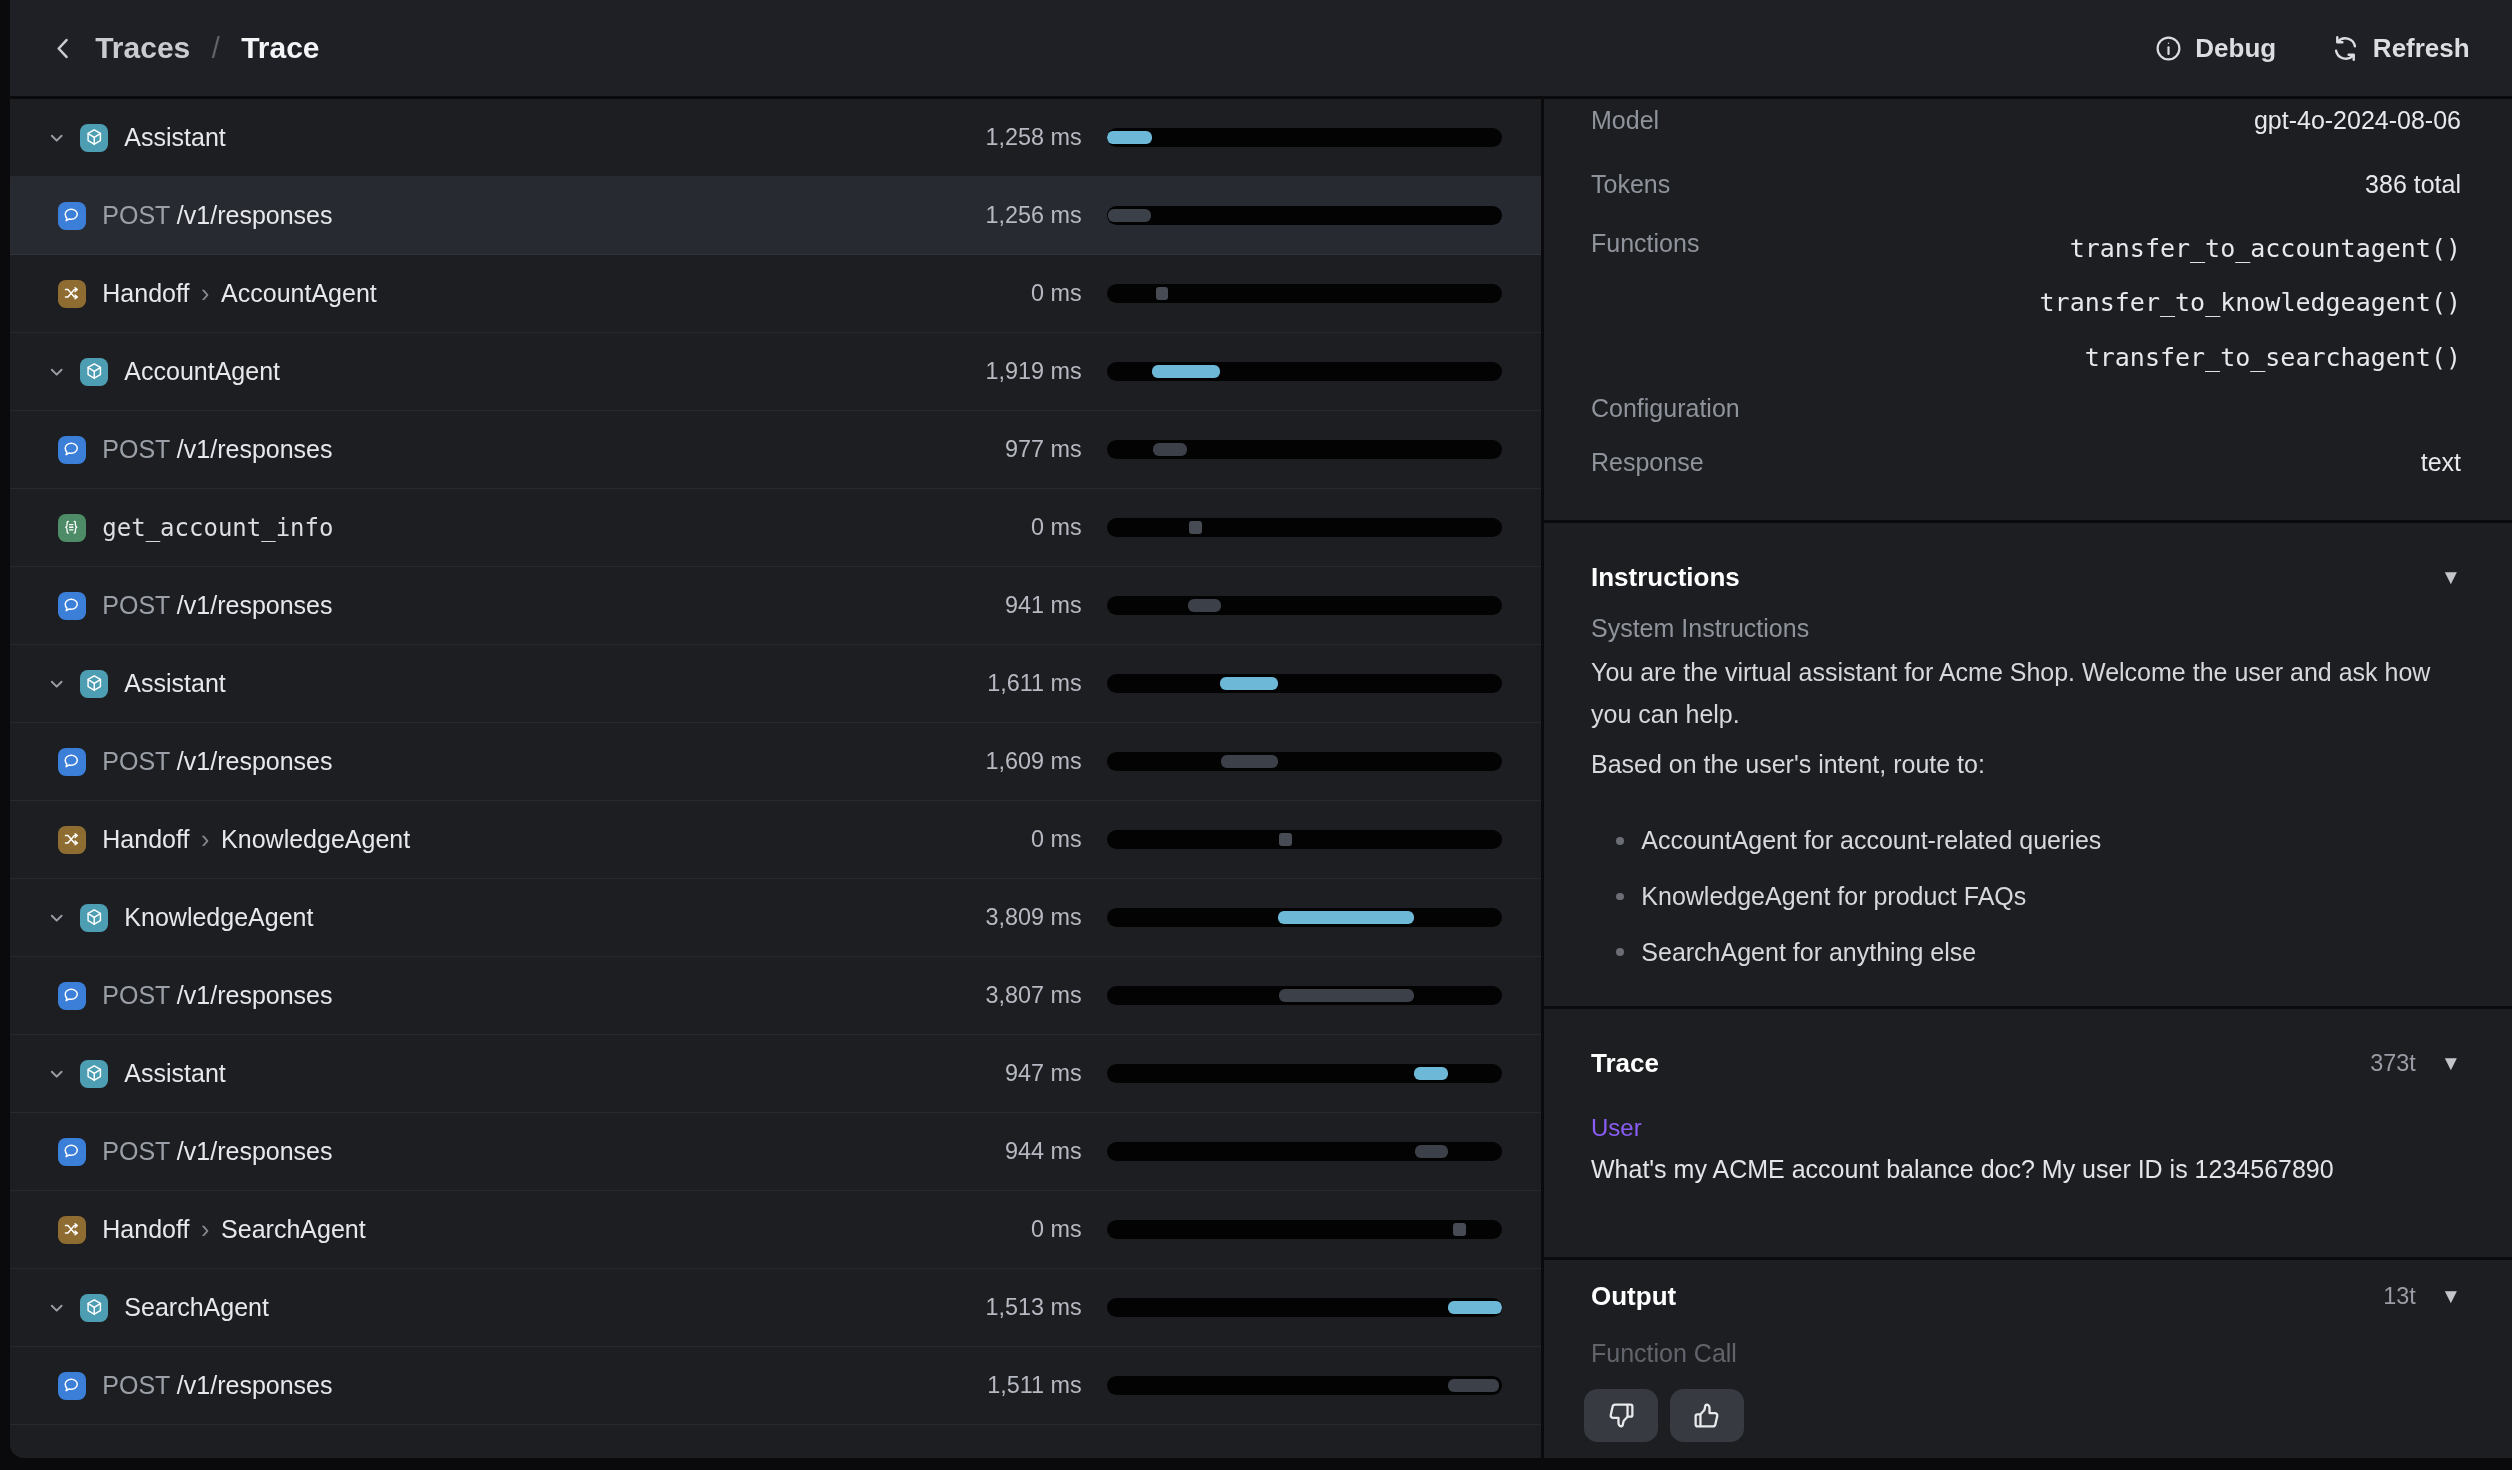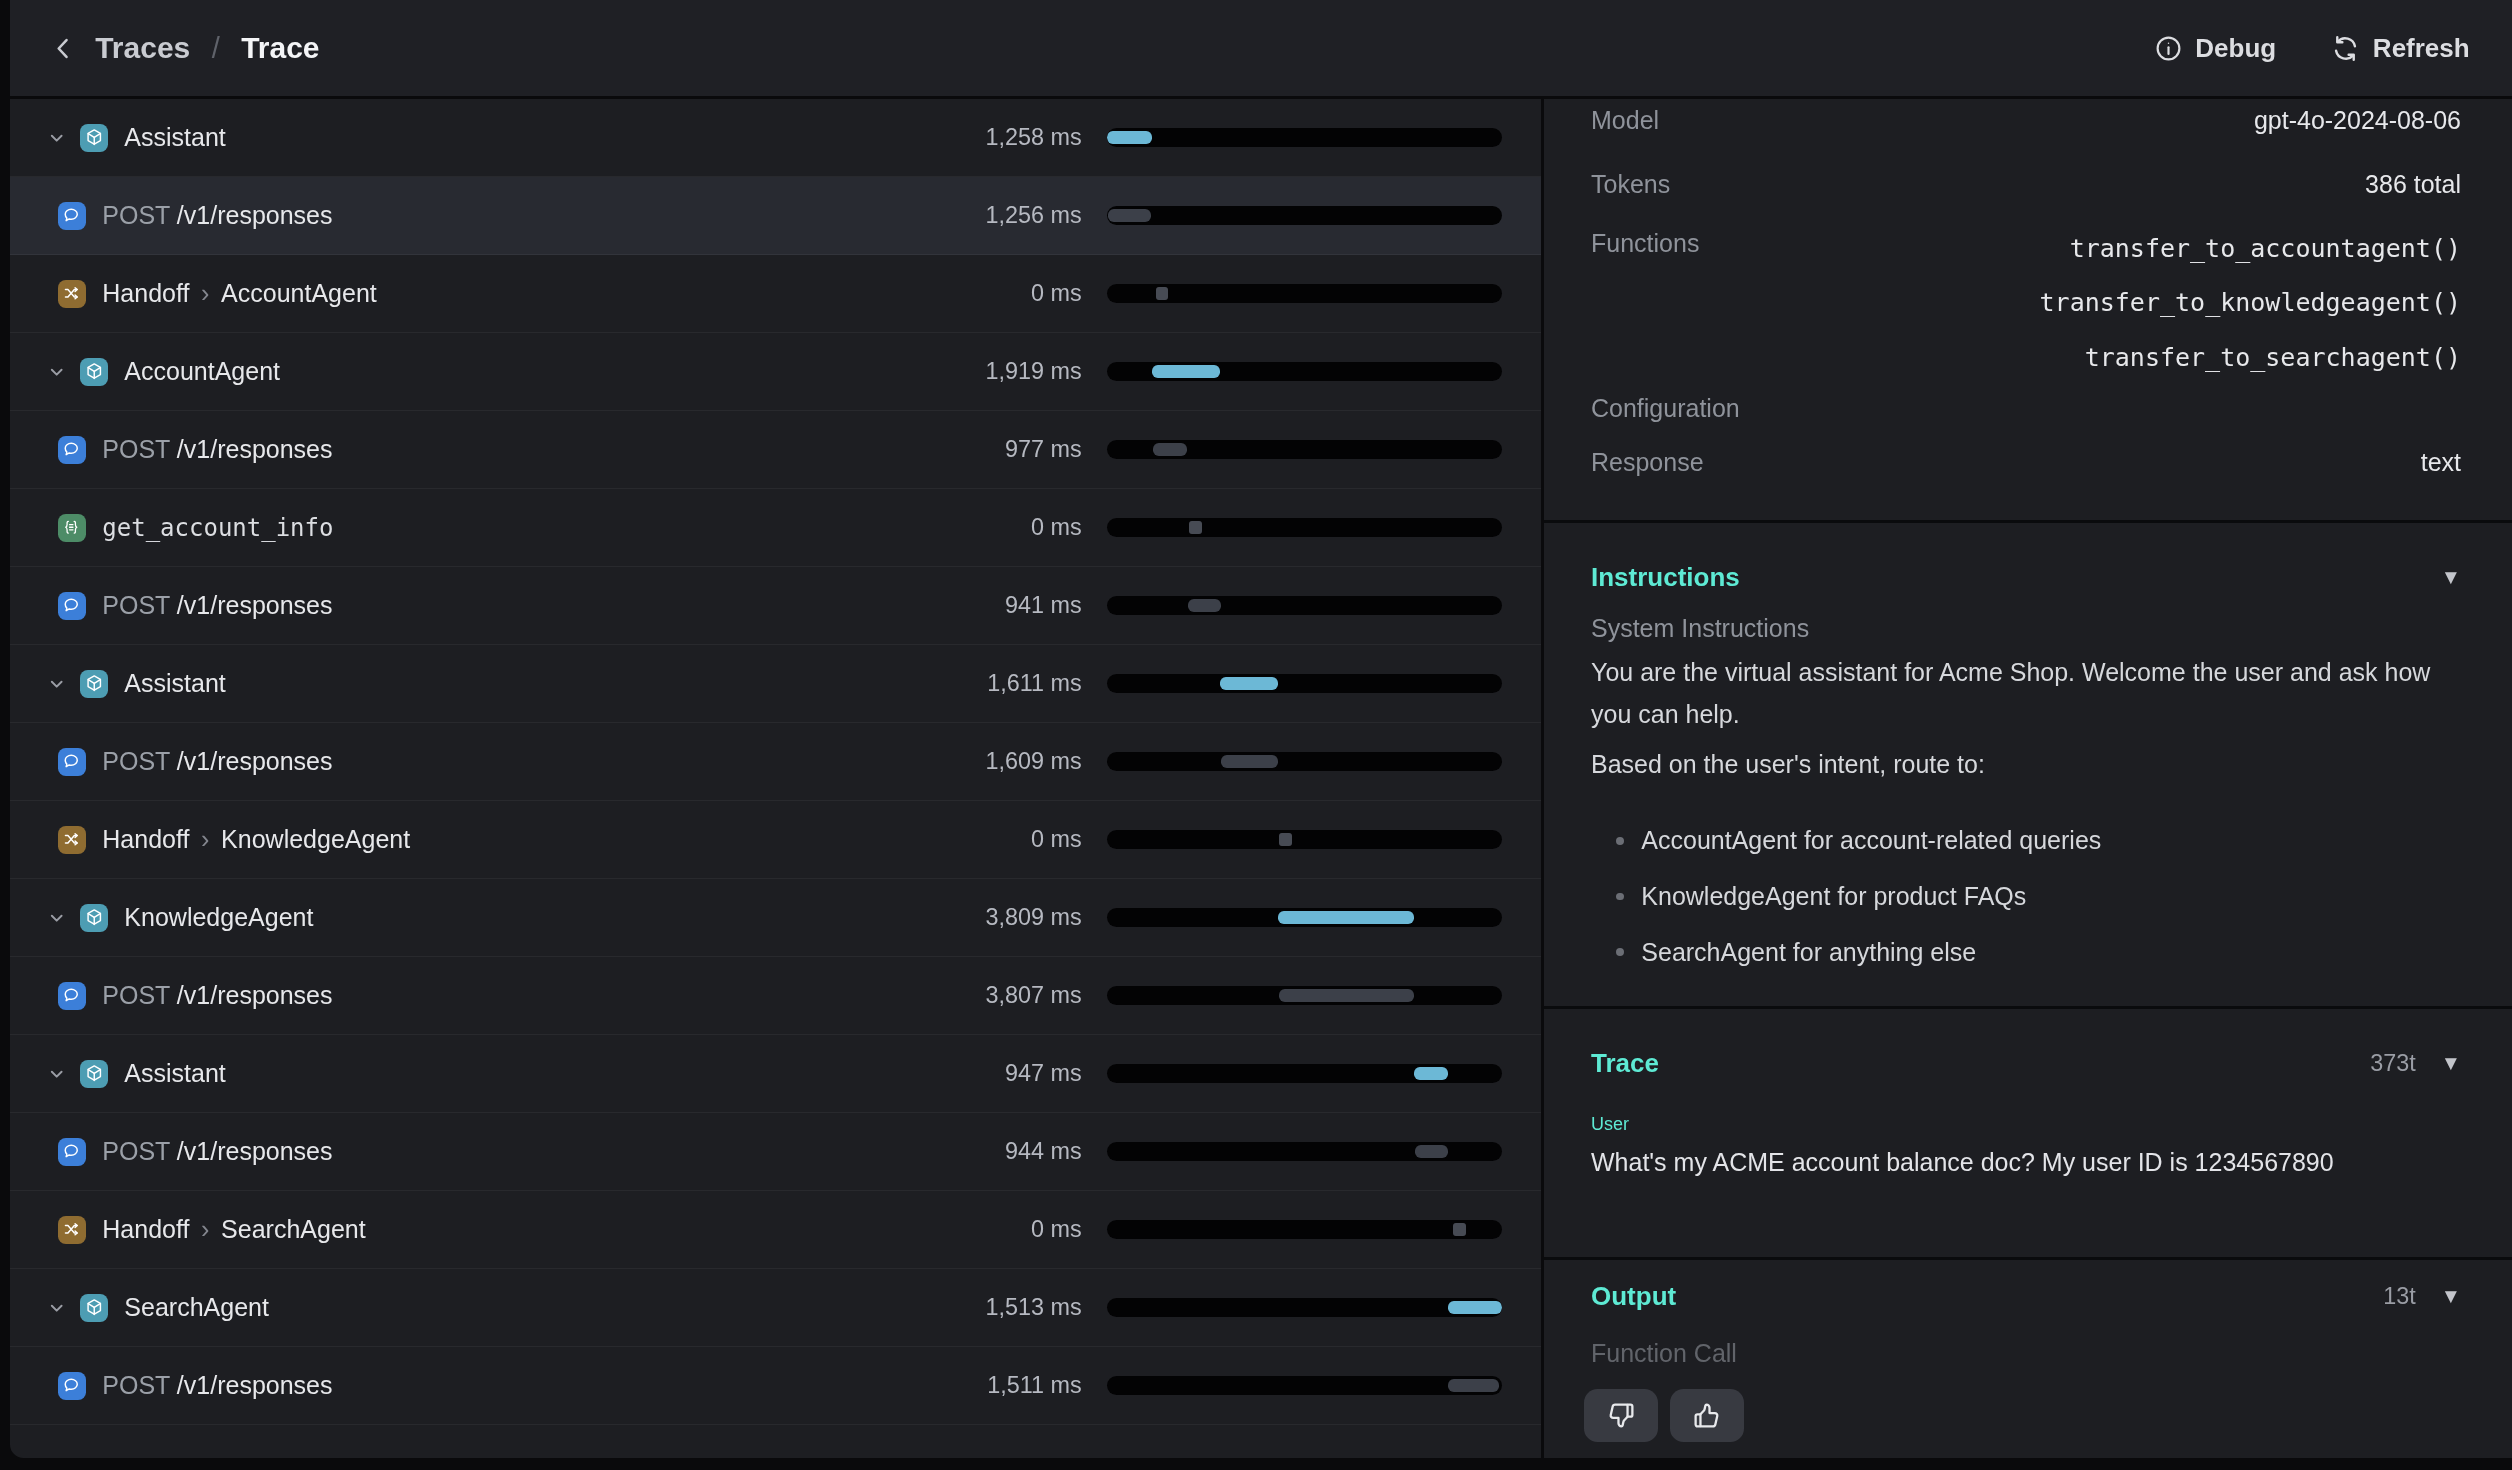--- a/index.html
+++ b/index.html
@@ -46,36 +46,36 @@
   .kvrow { display:flex; justify-content:space-between; align-items:center; height:39px; margin-bottom:25px; }
   .kvrow.multi { align-items:flex-start; height:auto; margin-bottom:13.6px; }
   .kvkey { font-size:25px; color:#8f939b; }
   .kvval { font-size:25px; color:#e7e8eb; }
   .kvval.mono { font-family:"DejaVu Sans Mono","Liberation Mono",monospace; font-size:25px; }
   .fnlist { display:flex; flex-direction:column; align-items:flex-end; gap:15.6px; }
   .fnlist div { height:39px; display:flex; align-items:center;text-align:center; }
   .kvrow.cfg { height:35px; margin-bottom:17.5px; }
 
   .sechead { display:flex; justify-content:space-between; align-items:center; }
-  .sechead .title { font-size:26px; font-weight:700; color:#5eead4; }
+  .sechead .title { font-size:26px; font-weight:700; color:#ffffff; }
   .sechead .meta { display:flex; align-items:center; gap:25px; }
   .tok { font-size:23.4px; color:#9a9da5; }
   .tri { font-size:20.4px; color:#c3c5cb; cursor:pointer; }
 
   .insec { height:486px; }
   .insec .sechead { padding-top:39px; }
   .subhead { margin-top:21.4px; font-size:25px; color:#8f939b; }
   .para { margin-top:7.8px; font-size:25px; line-height:42px; color:#d6d8dc; max-width:876px; }
   .blist { margin-top:35px; list-style:none; }
   .blist li { display:flex; align-items:center; height:42px; margin-bottom:13.6px; font-size:25px; color:#d6d8dc; }
   .bdot { width:7.8px; height:7.8px; border-radius:50%; background:#6b6e75; margin:0 17.5px 0 25px; flex:0 0 auto; }
 
   .inputsec { height:251px; }
   .inputsec .sechead { padding-top:39px; }
-  .rolelabel { margin-top:35px; font-size:18px; color:#5eead4; }
+  .rolelabel { margin-top:35px; font-size:24px; color:#8b5cf6; }
   .usertext { margin-top:5.8px; font-size:25px; line-height:42px; color:#e3e4e8; }
 
   .outputsec { height:188px; }
   .outputsec .sechead { padding-top:21.4px; }
   .fncall { margin-top:27px; font-size:25px; color:#8f939b; opacity:.6; }
 
   .feedback { position:absolute; left:40px; bottom:15.6px; display:flex; gap:11.7px; }
   .fbtn { width:74px; height:53px; background:#383a41; border-radius:13.6px; display:flex; align-items:center; justify-content:center; cursor:pointer; }
 
   svg { display:block; }

